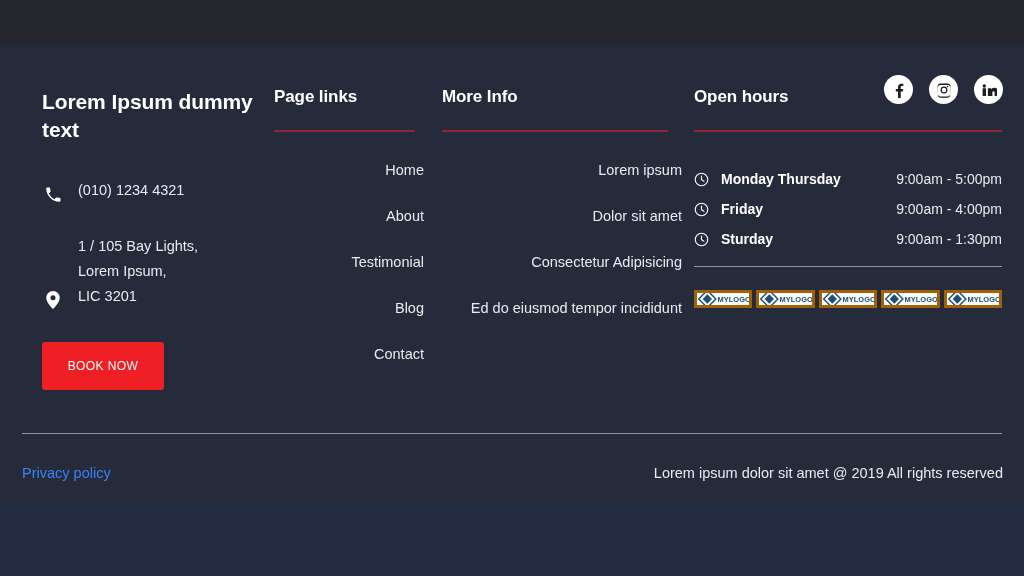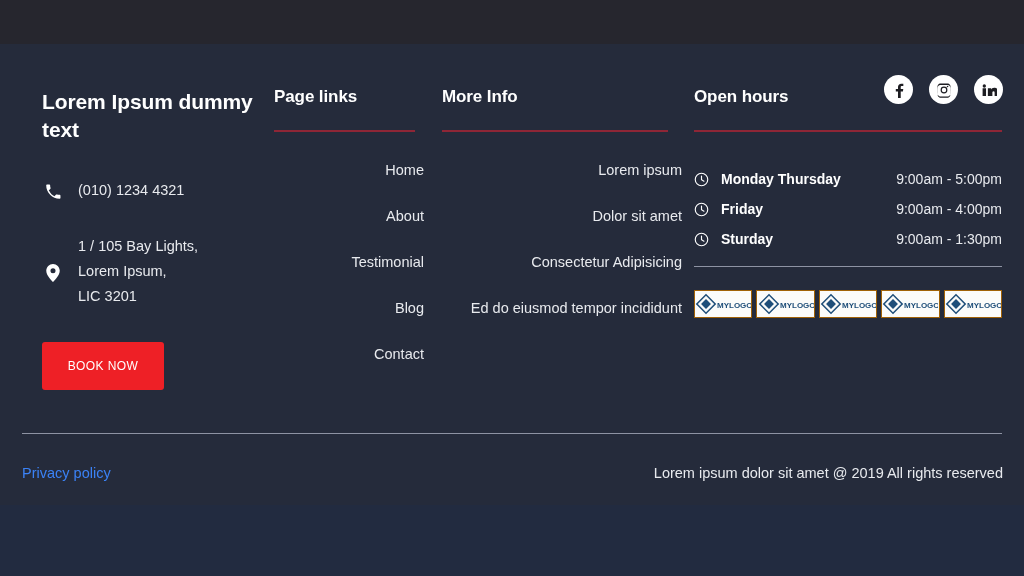--- a/index.html
+++ b/index.html
@@ -76,21 +76,21 @@
   }
 
   .col-pagelinks .head-rule { width: 141px; }
   .col-moreinfo  .head-rule { width: 226px; }
   .col-hours     .head-rule { width: 308px; }
 
   
   .contact-row {
     position: absolute;
     display: flex;
-    align-items: center;
+    align-items: flex-end;
   }
   .contact-phone { top: 90px; left: 0; }
   .contact-addr  { top: 146px; left: 0; }
 
   .contact-ico {
     width: 22px;
     flex: 0 0 22px;
     display: flex;
     justify-content: center;
     padding-top: 2px;
@@ -184,23 +184,23 @@
     background: #8e93a3;
   }
 
   
   .logo-strip {
     margin-top: 23px;
     display: flex;
     gap: 4px;
   }
   .logo-card {
-    width: 60px; height: 28px;
+    width: 60px; height: 18px;
     background: #fbfbfa;
-    border: 1px solid #a16207;
+    border: 3px solid #a16207;
     display: flex;
     align-items: center;
     justify-content: center;
     cursor: pointer;
     overflow: hidden;
   }
   .logo-card svg { display: block; }
 
   
   .bottom-rule {

